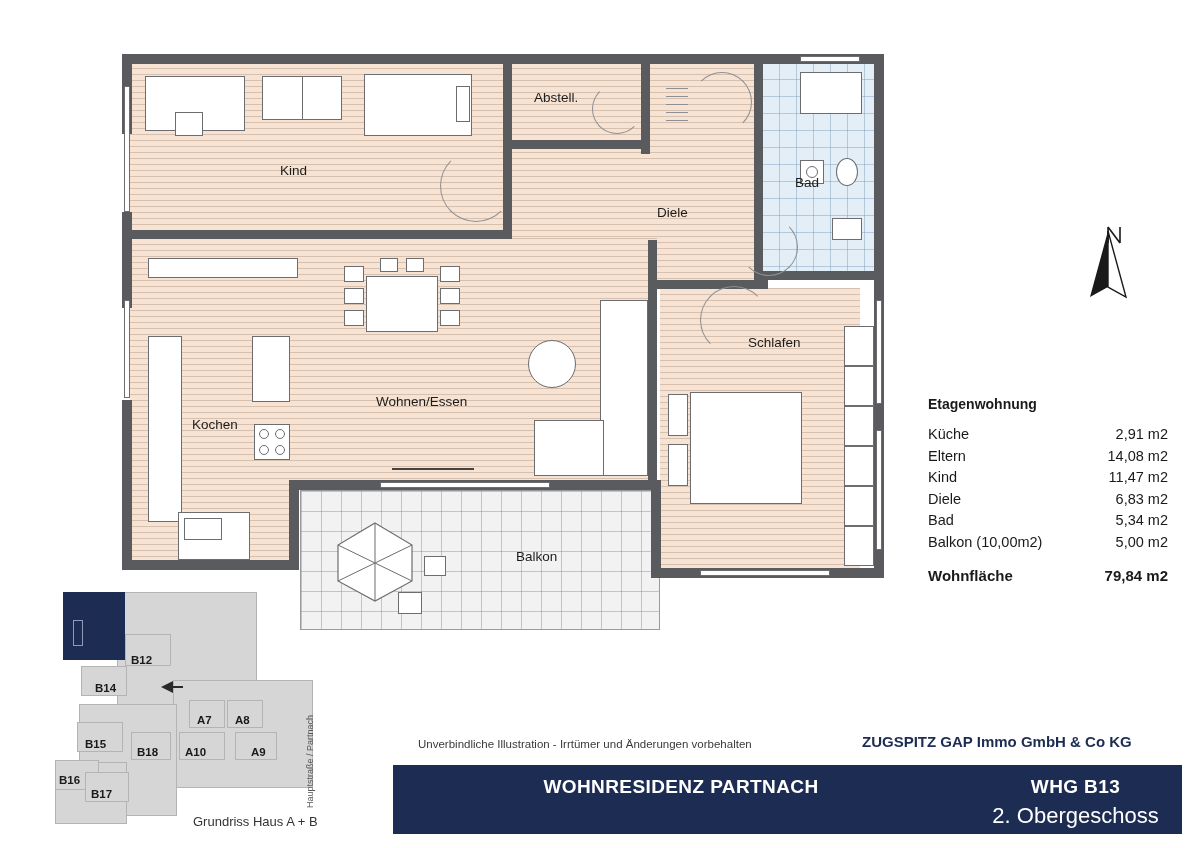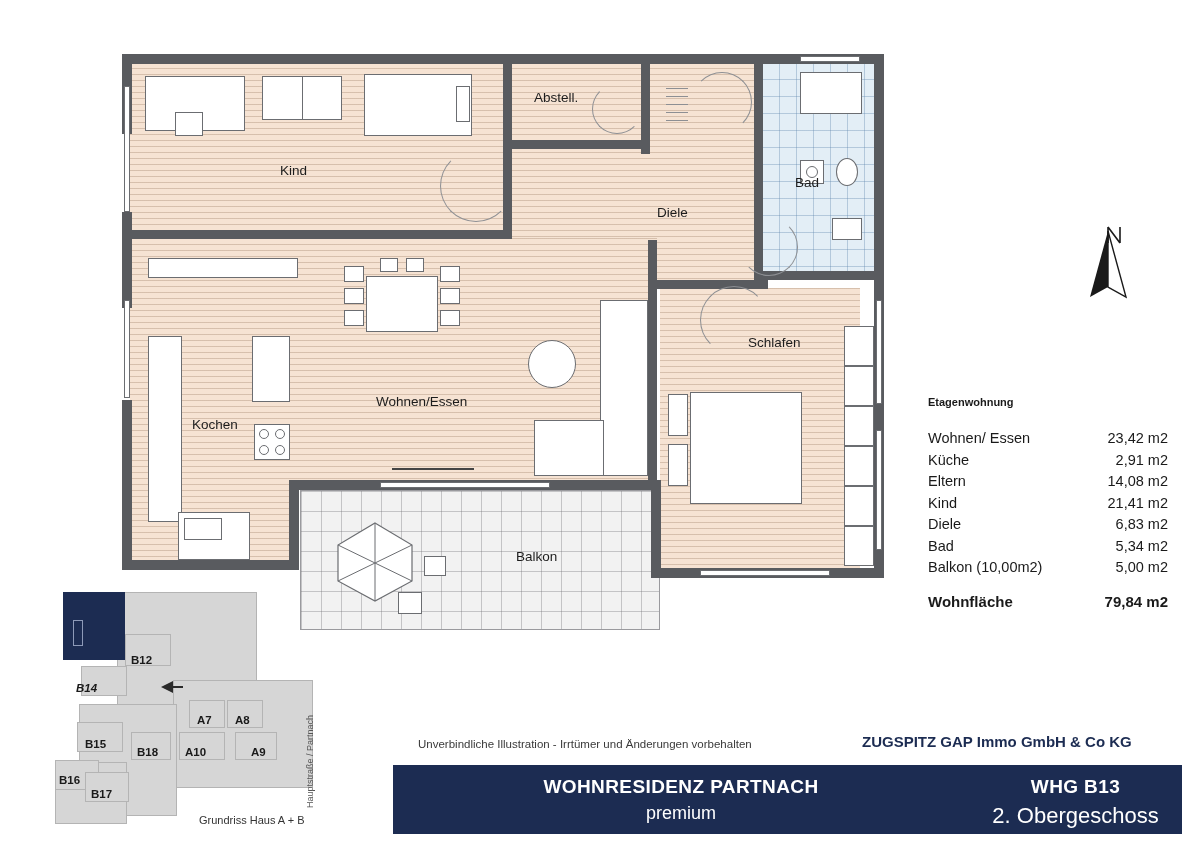--- a/index.html
+++ b/index.html
@@ -35,21 +35,21 @@
   }
   .label{position:absolute;font-size:13.5px;color:#1c1c1c;white-space:nowrap;}
   .furn{position:absolute;border:1.2px solid #6b6d71;background:#ffffff;box-sizing:border-box;}
   .furn.l{border-width:1px;}
   .thin{position:absolute;background:#6b6d71;}
   .circle{position:absolute;border:1.2px solid #6b6d71;border-radius:50%;background:#fff;box-sizing:border-box;}
   .door-arc{position:absolute;border:1px solid #8d8f93;border-radius:50%;box-sizing:border-box;}
 
   
   .info{position:absolute;left:928px;top:396px;width:240px;}
-  .info h3{margin:0 0 20px 0;font-size:11px;font-weight:bold;}
+  .info h3{margin:0 0 12px 0;font-size:14px;font-weight:bold;}
   .info .row{display:flex;justify-content:space-between;font-size:14.5px;line-height:21.5px;}
   .info .row .v{font-variant-numeric:tabular-nums;}
   .info .total{display:flex;justify-content:space-between;font-size:15px;font-weight:bold;margin-top:14px;}
 
   
   .compass{position:absolute;left:1078px;top:225px;width:60px;height:80px;}
 
   
   .bar{position:absolute;background:#1c2c52;color:#fff;text-align:center;}
   .bar1{left:393px;top:765px;width:576px;height:69px;}
@@ -61,21 +61,21 @@
 
   .disclaimer{position:absolute;left:418px;top:738px;font-size:11.5px;color:#3a3a3a;}
   .company{position:absolute;left:862px;top:733px;font-size:15px;font-weight:bold;color:#1c2c52;}
 
   
   .key{position:absolute;left:55px;top:592px;width:330px;height:240px;}
   .kp{position:absolute;background:#d6d6d6;border:1px solid #b4b4b4;box-sizing:border-box;}
   .kp.hl{background:#1c2c52;border-color:#1c2c52;}
   .kl{position:absolute;font-size:11.5px;font-weight:bold;color:#1a1a1a;}
   .kl.w{color:#ffffff;margin-top:25px;}
-  .keycap{position:absolute;left:144px;top:222px;font-size:11px;color:#333;}
+  .keycap{position:absolute;left:138px;top:222px;font-size:13px;color:#333;}
   .vlabel{position:absolute;font-size:9px;color:#555;transform:rotate(-90deg);transform-origin:left top;white-space:nowrap;}
 </style>
 </head>
 <body>
 
 <div class="plan">
 
   <div class="room hatch" style="left:130px;top:62px;width:380px;height:172px;"></div>
   <div class="room hatch" style="left:512px;top:62px;width:128px;height:86px;"></div>
   <div class="room hatch" style="left:512px;top:62px;width:244px;height:226px;"></div>
@@ -196,34 +196,30 @@
 <svg class="compass" viewBox="0 0 60 80">
   <polygon points="30,6 30,62 12,72" fill="#1a1a1a"></polygon>
   <polygon points="30,6 30,62 48,72" fill="none" stroke="#1a1a1a" stroke-width="1.4"></polygon>
   <path d="M28 2 L28 18 M28 2 L40 18 M40 2 L40 18" fill="none" stroke="#1a1a1a" stroke-width="1.6" transform="translate(2,0)"></path>
 </svg>
 
 <div class="info">
   <h3>Etagenwohnung</h3>
 
   <div class="row">
-    <span>Wohnen/ Essen</span>
-    <span class="v">23,42 m2</span>
-  </div>
-  <div class="row">
     <span>Küche</span>
     <span class="v">2,91 m2</span>
   </div>
   <div class="row">
     <span>Eltern</span>
     <span class="v">14,08 m2</span>
   </div>
   <div class="row">
     <span>Kind</span>
-    <span class="v">21,41 m2</span>
+    <span class="v">11,47 m2</span>
   </div>
   <div class="row">
     <span>Diele</span>
     <span class="v">6,83 m2</span>
   </div>
   <div class="row">
     <span>Bad</span>
     <span class="v">5,34 m2</span>
   </div>
   <div class="row">
@@ -235,21 +231,20 @@
     <span>Wohnfläche</span>
     <span class="v">79,84 m2</span>
   </div>
 </div>
 
 <div class="disclaimer">Unverbindliche Illustration - Irrtümer und Änderungen vorbehalten</div>
 <div class="company">ZUGSPITZ GAP Immo GmbH &amp; Co KG</div>
 
 <div class="bar bar1">
   <div class="l1">WOHNRESIDENZ PARTNACH</div>
-  <div class="l2">premium</div>
 </div>
 <div class="bar bar2">
   <div class="l1">WHG B13</div>
   <div class="l2">2. Obergeschoss</div>
 </div>
 
 <div class="key">
 
   <div class="kp" style="left:62px;top:0px;width:140px;height:128px;"></div>
   <div class="kp" style="left:118px;top:88px;width:140px;height:108px;"></div>
@@ -257,21 +252,21 @@
   <div class="kp" style="left:0px;top:170px;width:72px;height:62px;"></div>
 
   <div class="kp hl" style="left:8px;top:0px;width:62px;height:68px;"></div>
   <div class="kp" style="left:18px;top:28px;width:10px;height:26px;background:#1c2c52;border-color:#8d9ab8;"></div>
   <div class="kl w" style="left:28px;top:50px;">B13</div>
 
   <div class="kp" style="left:70px;top:42px;width:46px;height:32px;"></div>
   <div class="kl" style="left:76px;top:62px;">B12</div>
 
   <div class="kp" style="left:26px;top:74px;width:46px;height:30px;"></div>
-  <div class="kl" style="left:21px;top:90px;font-style:italic;">B14</div>
+  <div class="kl" style="left:40px;top:90px;">B14</div>
 
   <div class="kp" style="left:22px;top:130px;width:46px;height:30px;"></div>
   <div class="kl" style="left:30px;top:146px;">B15</div>
 
   <div class="kp" style="left:0px;top:168px;width:44px;height:30px;"></div>
   <div class="kl" style="left:4px;top:182px;">B16</div>
 
   <div class="kp" style="left:30px;top:180px;width:44px;height:30px;"></div>
   <div class="kl" style="left:36px;top:196px;">B17</div>
 

